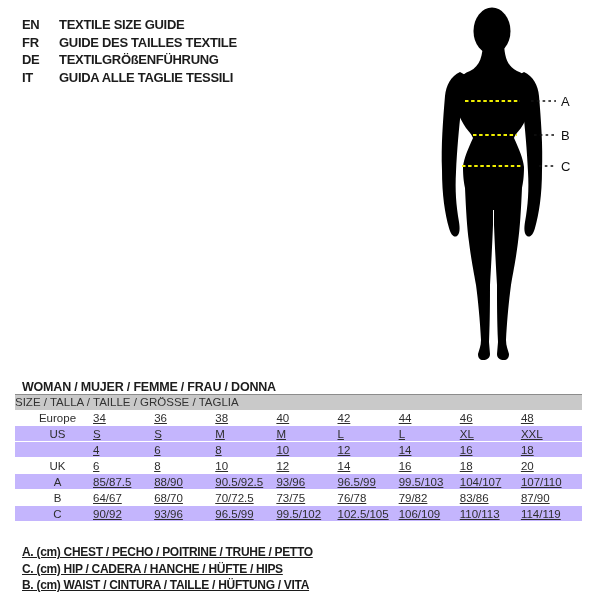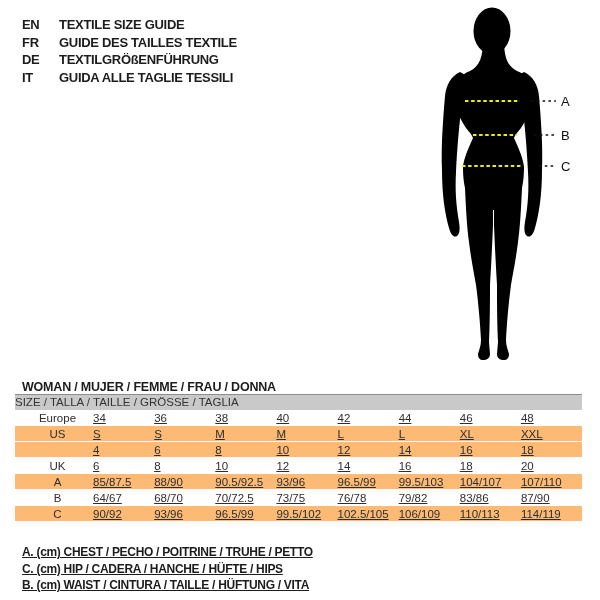--- a/index.html
+++ b/index.html
@@ -17,21 +17,21 @@
   .figure { position: absolute; left: 420px; top: 0; width: 180px; height: 375px; }
   .figure text { font-family: "Liberation Sans", sans-serif; font-size: 13px; fill: #111; }
 
   
   .section-title { position: absolute; left: 22px; top: 380px; font-size: 12.5px; font-weight: bold; letter-spacing: -0.2px; }
 
   
   .size-table { position: absolute; left: 15px; top: 394px; width: 567px; font-size: 11.5px; color: #2e2e2e; }
   .thead { height: 16px; line-height: 15px; background: #c9c9c9; border-top: 1px solid #8c8c8c; padding-left: 0; color: #333; }
   .trow { display: flex; height: 16px; line-height: 16px; }
-  .trow.shade { background: #fdba74; box-shadow: inset 0 -1px 0 #ffffff; }
+  .trow.shade { background: #c4b5fd; box-shadow: inset 0 -1px 0 #ffffff; }
   .tlabel { flex: 0 0 78px; padding-left: 7px; text-align: center; }
   .tcell { flex: 1 1 0; text-align: left; white-space: nowrap; text-decoration: underline; }
 
   
   .legend { position: absolute; left: 22px; top: 544px; text-decoration: underline; }
   .legend-line { font-size: 12px; font-weight: bold; line-height: 16.6px; letter-spacing: -0.3px; white-space: nowrap; }
 </style>
 </head>
 <body>
 

